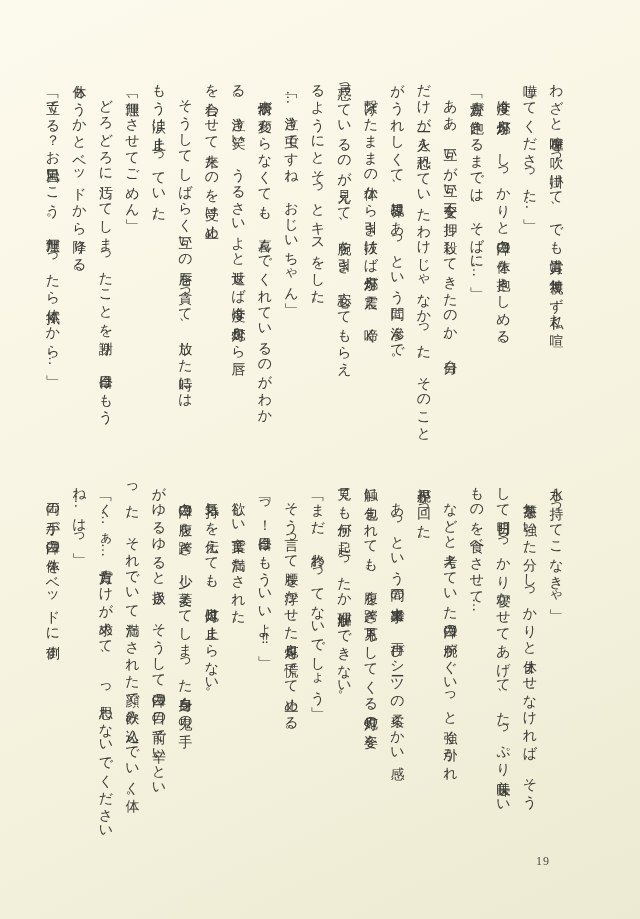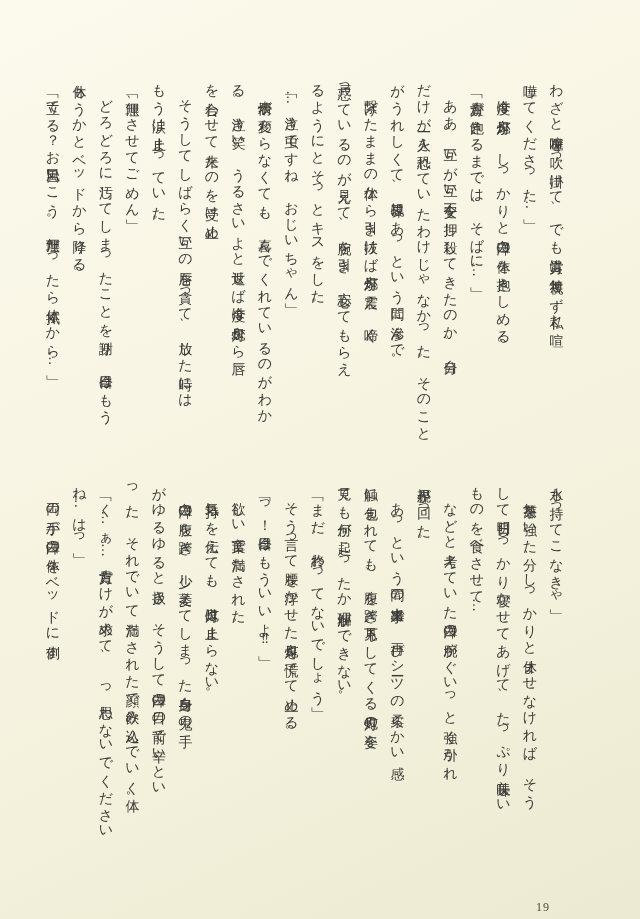--- a/index.html
+++ b/index.html
@@ -21,21 +21,21 @@
   }
   .vblock p{
     margin:0;
     line-height:26.5px;
     white-space:pre;
   }
   .vblock--top{top:74px;right:71px;height:390px;}
   .vblock--bottom{top:477px;right:71px;height:390px;}
   .pageno{
     position:absolute;
-    top:900px;left:536px;
+    top:854px;left:536px;
     font-size:12px;
     letter-spacing:1px;
     color:#4b4b43;
   }
 </style>
 </head>
 <body>
 
 <div class="page">
 

